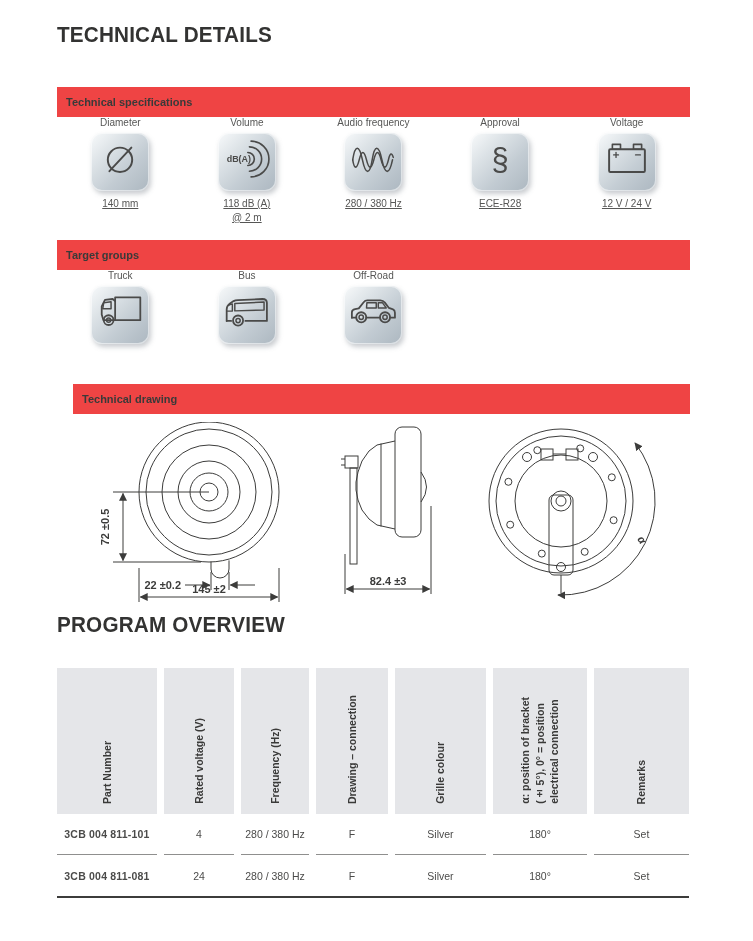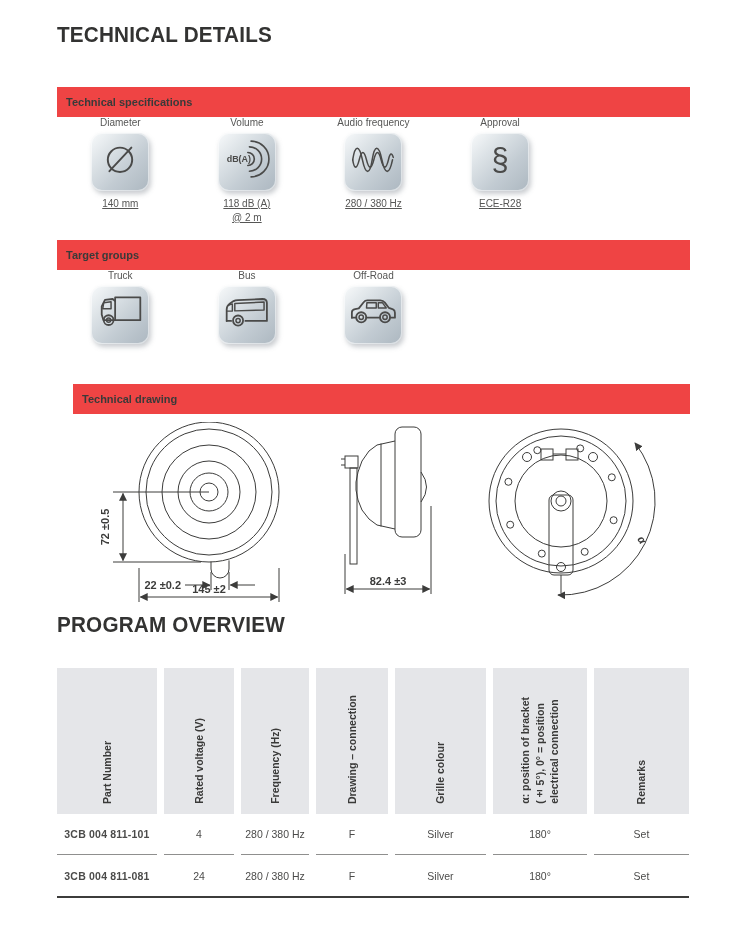--- a/index.html
+++ b/index.html
@@ -131,20 +131,34 @@
     <div class="icon-cell">
       <div class="icon-label">Approval</div>
       <div class="tile">
         <svg class="icon" width="52" height="52" viewBox="0 0 64 64">
           <text x="32" y="45" font-size="38" text-anchor="middle">§</text>
         </svg>
       </div>
       <div class="icon-val">ECE-R28</div>
     </div>
 
+    <div class="icon-cell">
+      <div class="icon-label">Voltage</div>
+      <div class="tile">
+        <svg class="icon" width="52" height="52" viewBox="0 0 64 64">
+          <rect x="10" y="20" width="44" height="28" rx="1.5" stroke-width="2.4"></rect>
+          <rect x="14" y="14" width="10" height="6" stroke-width="2"></rect>
+          <rect x="40" y="14" width="10" height="6" stroke-width="2"></rect>
+          <line x1="15.5" y1="27" x2="21.5" y2="27" stroke-width="1.6"></line>
+          <line x1="18.5" y1="24" x2="18.5" y2="30" stroke-width="1.6"></line>
+          <line x1="42.5" y1="27" x2="48.5" y2="27" stroke-width="1.6"></line>
+        </svg>
+      </div>
+      <div class="icon-val">12 V / 24 V</div>
+    </div>
   </div>
 
   <div class="secbar second">
     <span>Target groups</span>
   </div>
 
   <div class="icon-grid">
     <div class="icon-cell">
       <div class="icon-label">Truck</div>
       <div class="tile">

